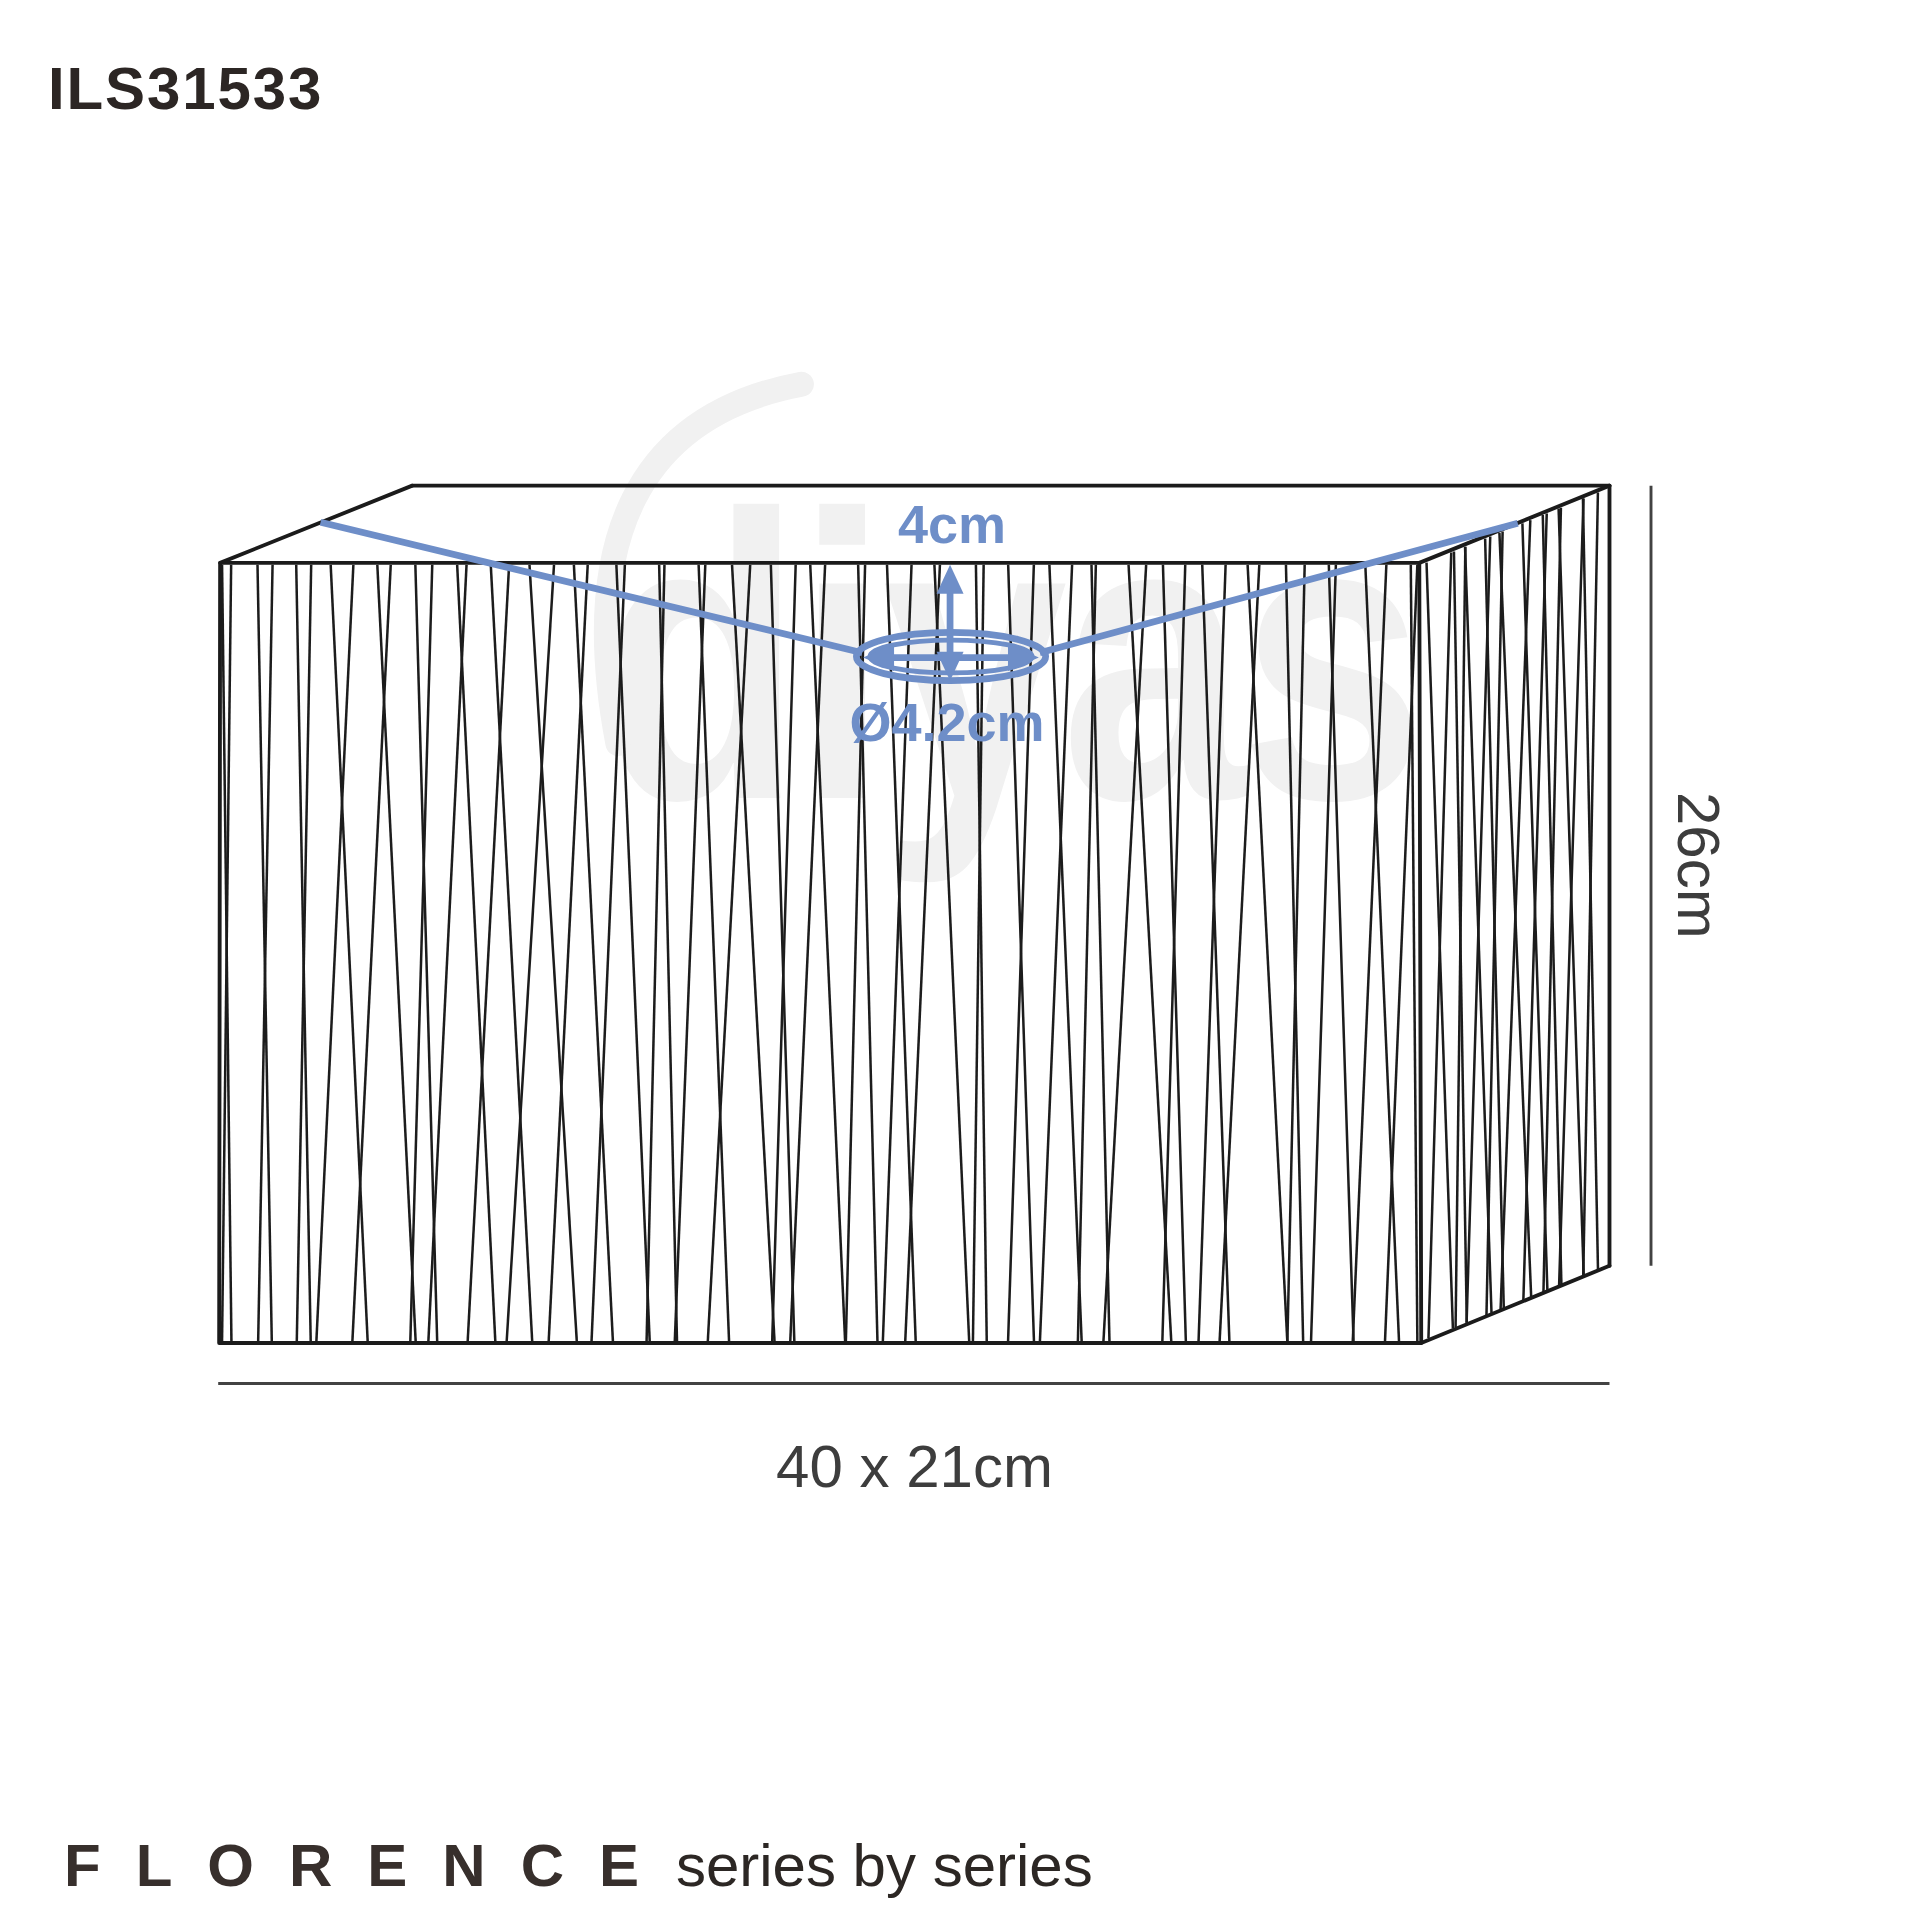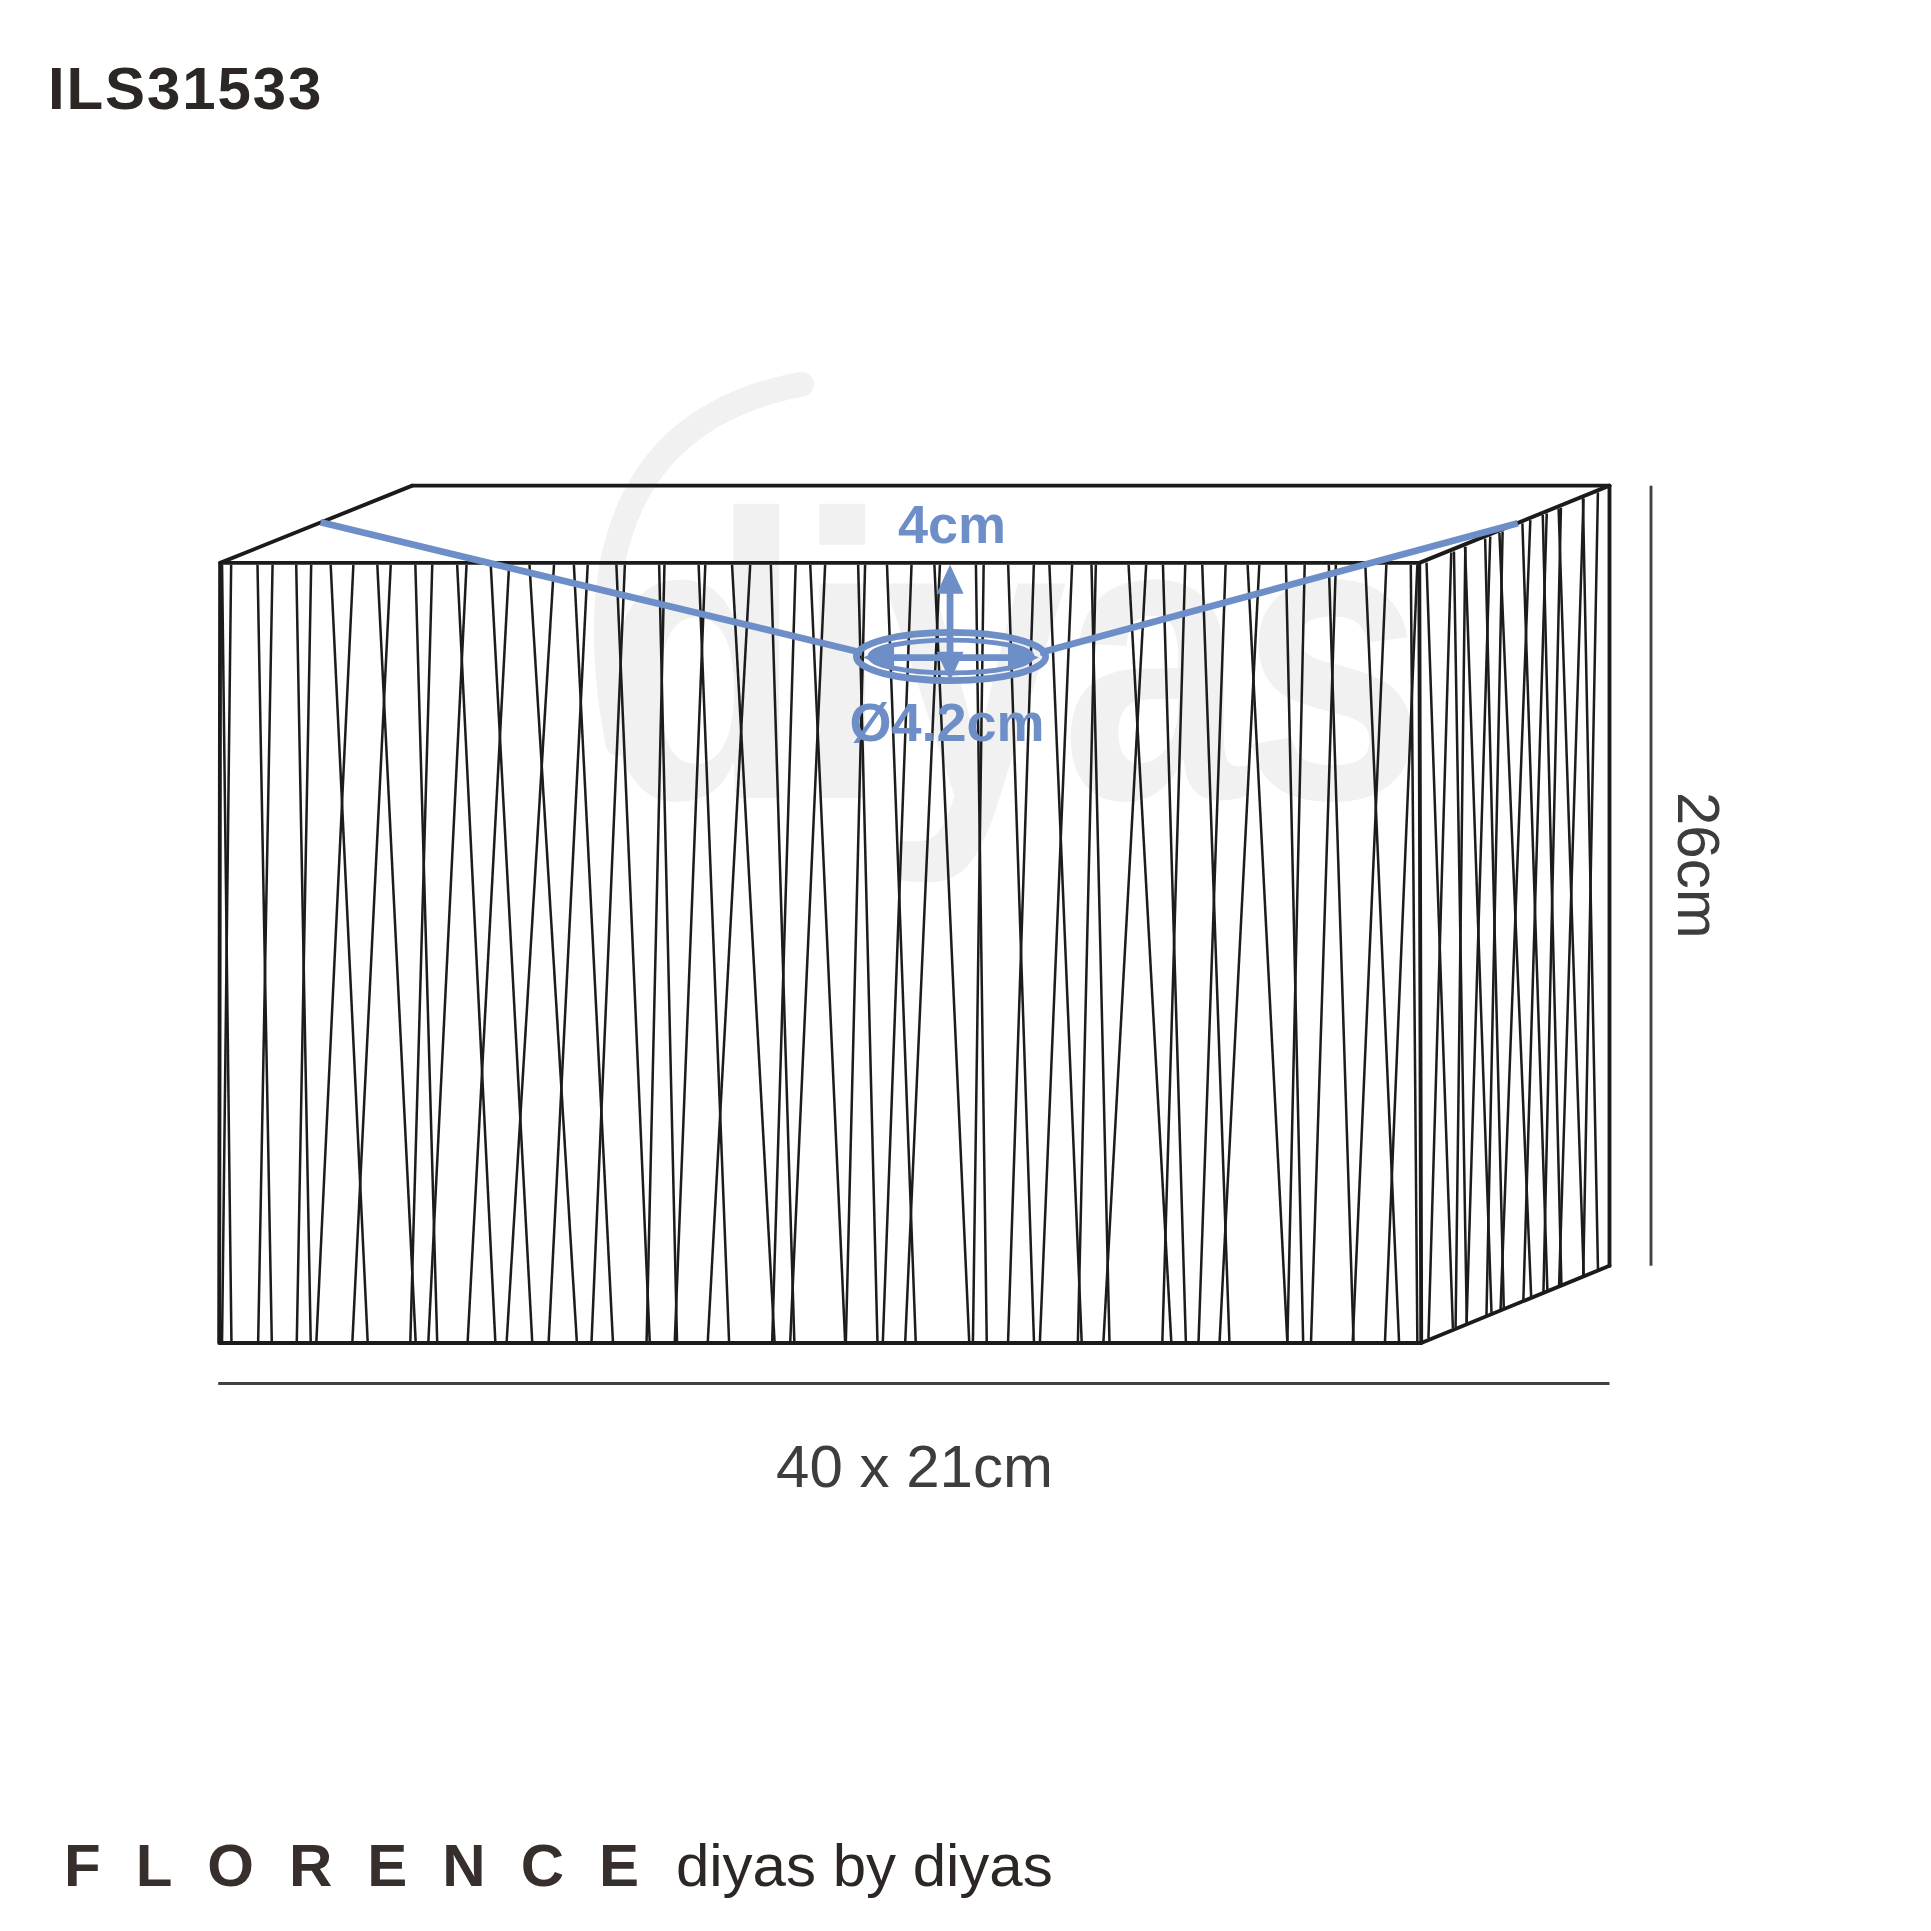--- a/index.html
+++ b/index.html
@@ -201,15 +201,15 @@
 </svg>
 
 <div class="abs label product-code">ILS31533</div>
 <div class="abs label blue-label drop-label">4cm</div>
 <div class="abs label blue-label ring-label">Ø4.2cm</div>
 <div class="abs label dim-label height-label">26cm</div>
 <div class="abs label dim-label base-label">40 x 21cm</div>
 
 <div class="abs brand-row">
   <span class="series-name">FLORENCE</span>
-  <span class="series-byline">diyas by diyas</span>
+  <span class="series-byline">series by series</span>
 </div>
 
 
 </body></html>

